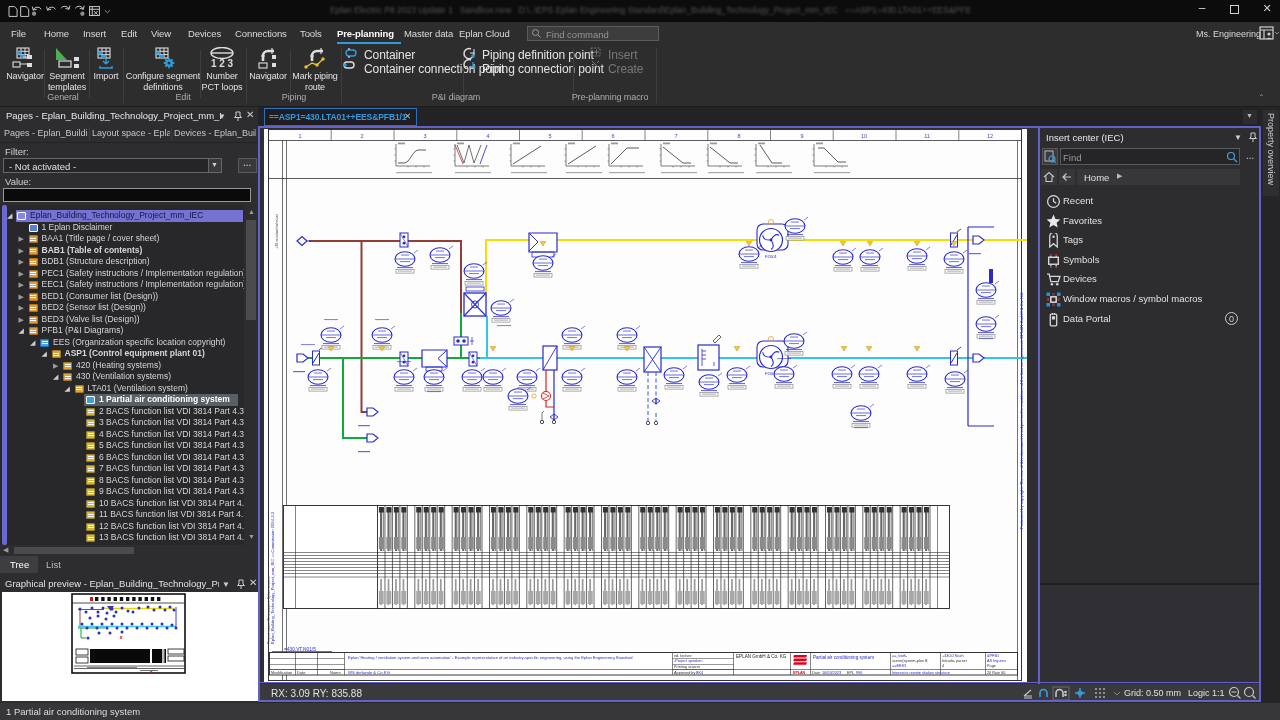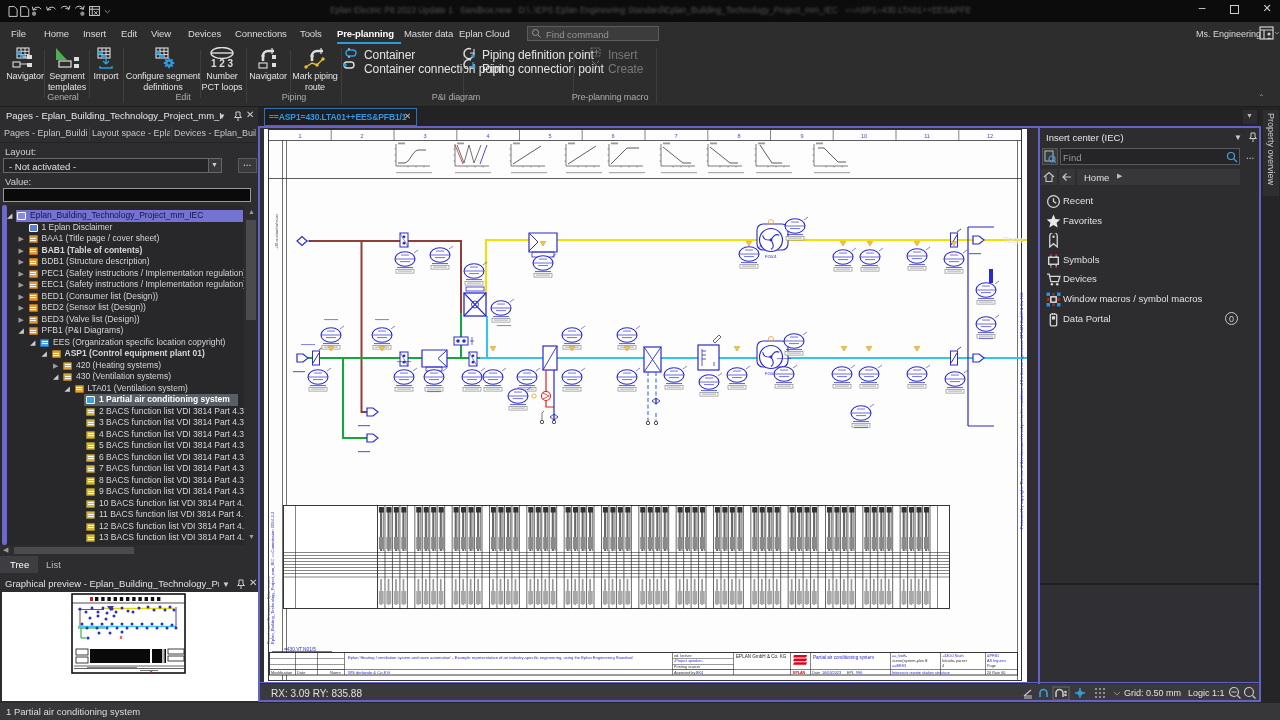--- a/index.html
+++ b/index.html
@@ -180,21 +180,21 @@
 <svg class="abs" style="left:233px;top:111px" width="10" height="11" viewBox="0 0 10 11">
       <path d="M3,1 h4 v4 l1.5,1.5 h-7 L3,5 z M5,6.5 v3.5" stroke="#cfcfcf" fill="none"></path>
     </svg>
 <div class="abs" style="left:246px;top:109px;color:#cfcfcf;font-size:10px">✕</div>
 <div class="abs" style="left:0;top:124px;width:258px;height:19px;background:#2d2d30;border-bottom:1px solid #232325"></div>
 <div class="abs" style="left:4px;top:128px;width:84px;overflow:hidden;white-space:nowrap;font-size:9px;color:#c6c6c6">Pages - Eplan_Buildin...</div>
 <div class="abs" style="left:92px;top:128px;width:78px;overflow:hidden;white-space:nowrap;font-size:9px;color:#c6c6c6">Layout space - Eplan...</div>
 <div class="abs" style="left:174px;top:128px;width:82px;overflow:hidden;white-space:nowrap;font-size:9px;color:#c6c6c6">Devices - Eplan_Build...</div>
 <div class="sep" style="left:89px;top:127px;height:13px"></div>
 <div class="sep" style="left:171px;top:127px;height:13px"></div>
-<div class="abs" style="left:5px;top:146px;font-size:9.5px;color:#d0d0d0">Layout:</div>
+<div class="abs" style="left:5px;top:146px;font-size:9.5px;color:#d0d0d0">Filter:</div>
 <div class="abs" style="left:3px;top:158px;width:219px;height:15px;background:#252528;border:1px solid #686868"></div>
 <div class="abs" style="left:9px;top:161px;font-size:9.5px;color:#e0e0e0">- Not activated -</div>
 <div class="abs" style="left:208px;top:158px;width:14px;height:15px;background:#39393c;border:1px solid #686868"></div>
 <div class="abs" style="left:211px;top:161px;color:#cfcfcf;font-size:7px">▼</div>
 <div class="abs" style="left:238px;top:158px;width:19px;height:15px;background:#39393c;border:1px solid #5a5a5a"></div>
 <div class="abs" style="left:243px;top:157px;font-size:10px;color:#dddddd">...</div>
 <div class="abs" style="left:5px;top:176px;font-size:9.5px;color:#d0d0d0">Value:</div>
 <div class="abs" style="left:3px;top:188px;width:248px;height:14px;background:#0a0a0b;border:1px solid #989898"></div>
 <div class="abs" style="left:0;top:205px;width:258px;height:340px;background:#28282b"></div>
 <div class="abs" style="left:2px;top:205px;width:5px;height:340px;background:#6b68d0;border-radius:2px"></div>
@@ -1564,21 +1564,21 @@
       </svg>
 <div class="abs" style="left:1063px;top:195px;font-size:9.5px;color:#e2e2e2;white-space:nowrap">Recent</div>
 <svg class="abs" style="left:1046px;top:214px" width="15" height="15" viewBox="0 0 14 14">
         <path d="M7,0.5 l1.8,4.2 4.6,0.4 -3.5,3 1,4.5 -3.9,-2.4 -3.9,2.4 1,-4.5 -3.5,-3 4.6,-0.4 z" fill="#e8e8e8"></path>
       </svg>
 <div class="abs" style="left:1063px;top:215px;font-size:9.5px;color:#e2e2e2;white-space:nowrap">Favorites</div>
 <svg class="abs" style="left:1046px;top:233px" width="15" height="15" viewBox="0 0 14 14">
         <path d="M3.5,13 V3 a3.5,3.5 0 0 1 7,0 V13 l-3.5,-3 z" fill="none" stroke="#d8d8d8" stroke-width="1.2"></path>
         <circle cx="7" cy="3.5" r="1.1" fill="#d8d8d8"></circle>
       </svg>
-<div class="abs" style="left:1003px;top:234px;font-size:9.5px;color:#e2e2e2;white-space:nowrap">Tags</div>
+<div class="abs" style="left:1063px;top:234px;font-size:9.5px;color:#e2e2e2;white-space:nowrap">Tags</div>
 <svg class="abs" style="left:1046px;top:253px" width="15" height="15" viewBox="0 0 14 14">
         <rect x="2.5" y="4" width="9" height="6.5" fill="none" stroke="#d8d8d8" stroke-width="1.3"></rect>
         <path d="M4.5,11 v1.5 M9.5,11 v1.5 M4.5,2.5 v1.5 M9.5,2.5 v1.5" stroke="#d8d8d8" stroke-width="1.2"></path>
         <g fill="#d03030">
           <rect x="3.8" y="1" width="1.6" height="1.4"></rect>
           <rect x="8.8" y="1" width="1.6" height="1.4"></rect>
           <rect x="3.8" y="12.6" width="1.6" height="1.4"></rect>
           <rect x="8.8" y="12.6" width="1.6" height="1.4"></rect>
         </g>
       </svg>

